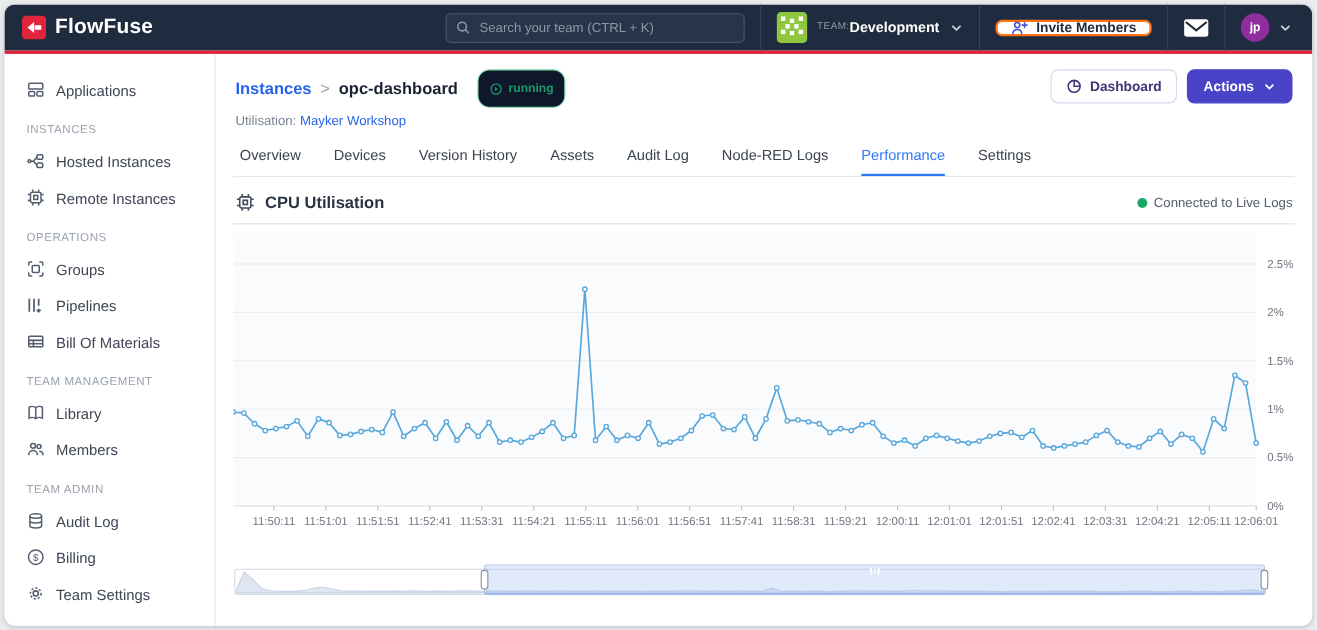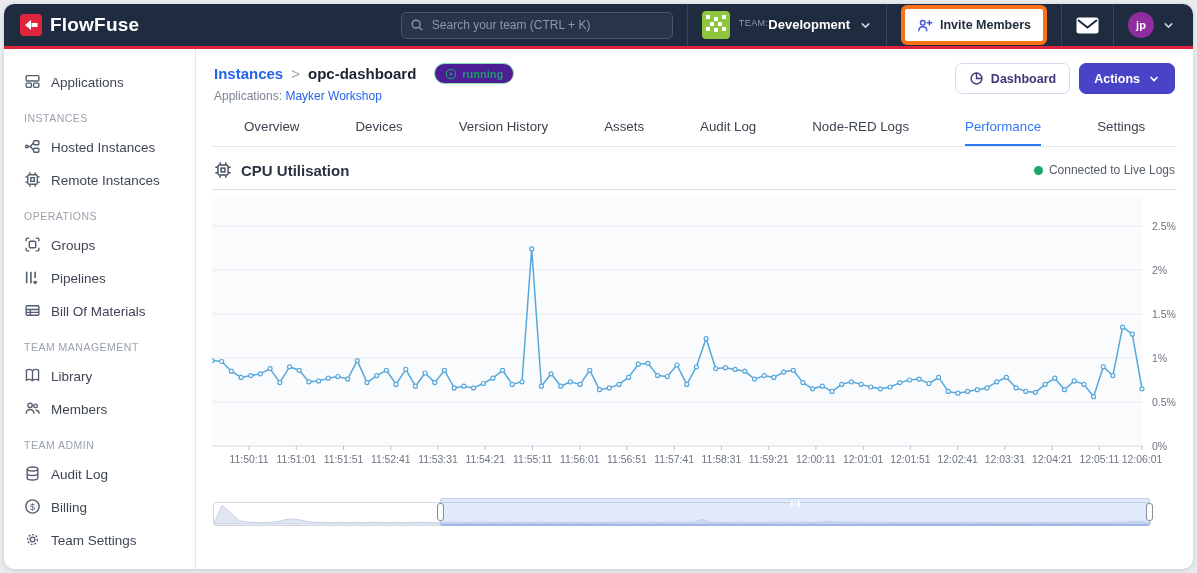--- a/index.html
+++ b/index.html
@@ -17,22 +17,22 @@
   .nav-search input { width:100%; height:100%; background:#27344a; border:1px solid #4a5568; border-radius:5px;
       color:#cbd2da; font-size:12px; padding:0 10px 0 30px; outline:none; font-family:"Liberation Sans",sans-serif; }
   .nav-search input::placeholder { color:#8d97a5; }
   .nav-search svg { position:absolute; left:9px; top:6px; }
   .nav-div { width:1px; height:42px; background:#37435a; margin:0 14px; }
   .team { display:flex; align-items:center; gap:9px; cursor:pointer; min-width:158px; }
   .team-meta { display:flex; flex-direction:row; line-height:1.15; }
   .team-label { color:#939dab; font-size:9px; letter-spacing:.4px; }
   .team-name { color:#fff; font-size:13px; font-weight:600; }
   .team .chev { margin-left:auto; }
-  .invite-btn { display:flex; align-items:center; gap:7px; background:#fff; border:4px solid #f97316; border-radius:6px;
-      height:40px; padding:0 12px; font-size:12.5px; font-weight:700; color:#222e3f; cursor:pointer;
+  .invite-btn { display:flex; align-items:center; gap:7px; background:#fff; border:2px solid #f97316; border-radius:6px;
+      height:15px; padding:0 12px; font-size:12.5px; font-weight:700; color:#222e3f; cursor:pointer;
       font-family:"Liberation Sans",sans-serif; }
   .mail-btn { background:none; border:none; cursor:pointer; display:flex; align-items:center; }
   .user { display:flex; align-items:center; gap:8px; cursor:pointer; }
   .avatar { width:26px; height:26px; border-radius:50%; background:#8f2d9e; color:#fff; font-size:11px; font-weight:700;
       display:flex; align-items:center; justify-content:center; }
 
   
   .shell { display:flex; flex:1; min-height:0; }
   .sidebar { width:192px; border-right:1px solid #e4e7eb; padding:16px 10px 0 16px; flex-shrink:0; overflow:hidden; }
   .side-item { display:flex; align-items:flex-end; gap:10px; padding:8px 4px; font-size:13.5px; color:#3e4654;
@@ -40,35 +40,35 @@
   .side-item svg { color:#535d6d; flex-shrink:0; }
   .side-sec { font-size:10.5px; letter-spacing:.5px; color:#9aa2ae; margin:14px 0 6px 4px; }
   .main { flex:1; padding:0 16px; min-width:0; }
 
   
   .page-head { display:flex; align-items:flex-start; padding:14px 2px 4px 2px; }
   .crumbs { display:flex; align-items:center; gap:8px; font-size:15px; font-weight:bold; }
   .crumb-root { color:#2563eb; cursor:pointer; }
   .crumb-sep { color:#9aa2ae; font-weight:normal; }
   .crumb-cur { color:#1b2332; }
-  .badge { display:inline-flex; align-items:center; gap:5px; background:#4c1d95; border:1px solid #86e0b0;
-      color:#1d9a68; font-size:11px; border-radius:11px; height:21px; padding:0 10px; margin-left:10px; }
+  .badge { display:inline-flex; align-items:center; gap:5px; background:#0f172a; border:1px solid #86e0b0;
+      color:#1d9a68; font-size:11px; border-radius:11px; height:35px; padding:0 10px; margin-left:10px; }
   .app-line { font-size:12px; color:#7c8592; margin-top:5px; }
   .app-line a { color:#2563eb; text-decoration:none; cursor:pointer; }
   .head-actions { margin-left:auto; display:flex; gap:9px; }
   .btn-outline { display:flex; align-items:center; gap:7px; background:#fff; border:1px solid #d7d8ee; border-radius:7px;
       height:31px; padding:0 13px; font-size:12.5px; font-weight:700; color:#3b3877; cursor:pointer;
       font-family:"Liberation Sans",sans-serif; }
   .btn-solid { display:flex; align-items:center; gap:8px; background:#4843c7; border:1px solid #4843c7; border-radius:7px;
       height:31px; padding:0 14px; font-size:12.5px; font-weight:700; color:#fff; cursor:pointer;
       font-family:"Liberation Sans",sans-serif; }
 
   
   .tabs { display:flex; gap:30px; border-bottom:1px solid #e3e6ea; padding:12px 2px 0 6px; }
-  .tab { font-size:13.3px; color:#3c434f; padding-bottom:10px; cursor:pointer; border-bottom:2.5px solid transparent;margin-left:26px; }
+  .tab { font-size:13.3px; color:#3c434f; padding-bottom:10px; cursor:pointer; border-bottom:2.5px solid transparent; }
   .tab.active { color:#3178f6; border-bottom-color:#3178f6; }
 
   
   .panel-head { display:flex; align-items:center; margin-top:14px; padding:0 2px 10px 2px; border-bottom:1px solid #dcdfe4; }
   .panel-title { display:flex; align-items:center; gap:9px; font-size:15px; font-weight:bold; color:#2a3342; }
   .panel-title svg { color:#434c5c; }
   .live { margin-left:auto; display:flex; align-items:center; gap:6px; font-size:12px; color:#545d6a; }
   .live-dot { width:9px; height:9px; border-radius:50%; background:#17a767; }
 
   #cpu-chart { margin-top:4px; }
@@ -267,21 +267,21 @@
             <span class="crumb-cur">opc-dashboard</span>
             <span class="badge">
               <svg width="12" height="12" viewBox="0 0 16 16" fill="none" stroke="#1d9a68" stroke-width="1.5">
                   <circle cx="8" cy="8" r="6.2"></circle>
                   <path d="M6.6 5.6 L10.4 8 L6.6 10.4 Z" fill="#1d9a68" stroke="none"></path>
                 </svg>
               <span>running</span>
             </span>
           </div>
           <div class="app-line">
-            <span>Applications:</span>
+            <span>Utilisation:</span>
             <a>Mayker Workshop</a>
           </div>
         </div>
         <div class="head-actions">
           <button class="btn-outline">
             <svg width="15" height="15" viewBox="0 0 16 16" fill="none" stroke="#3b3877" stroke-width="1.5">
                 <circle cx="8" cy="8" r="5.8"></circle>
                 <path d="M8 2.2 V8 H13.8"></path>
               </svg>
             <span>Dashboard</span>

